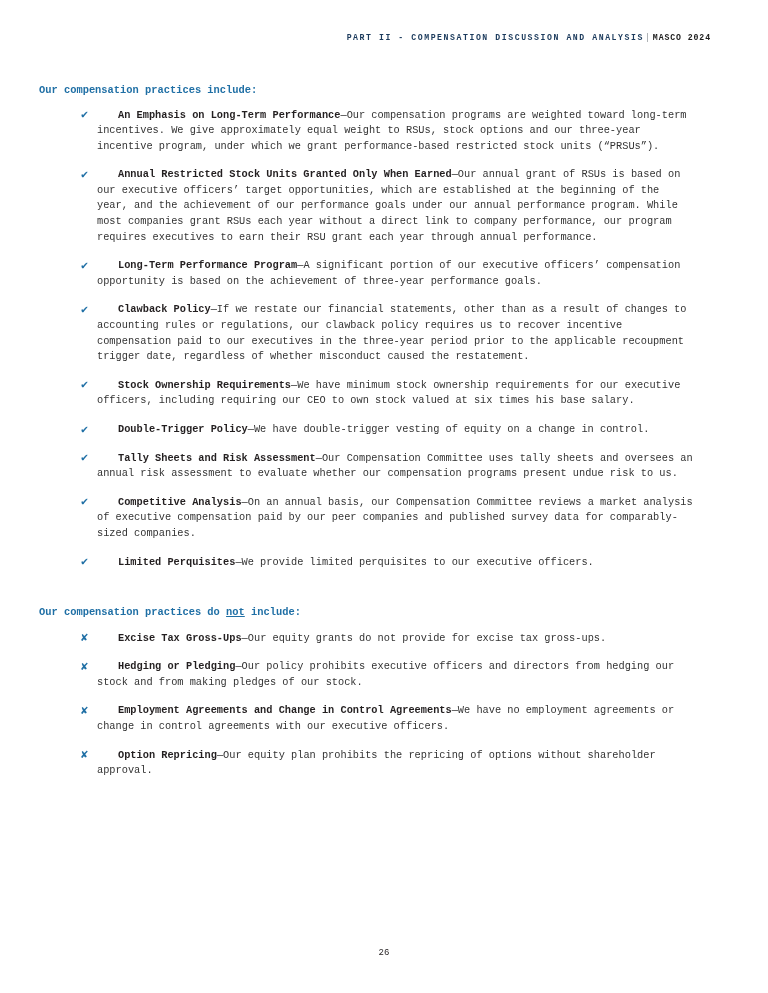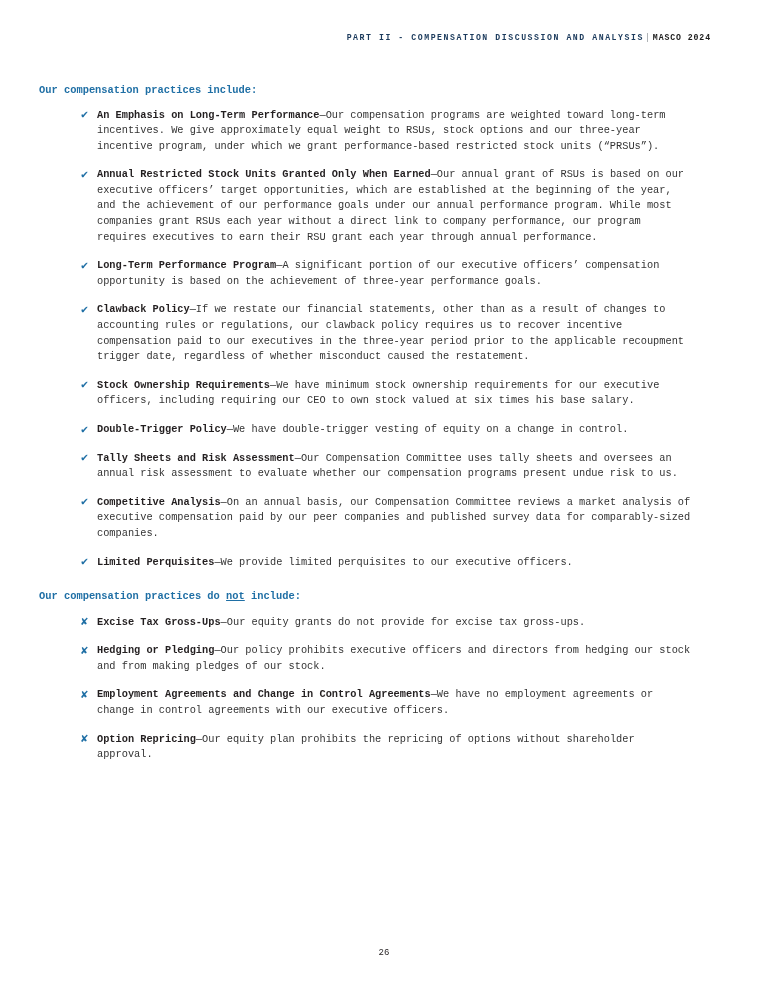--- a/index.html
+++ b/index.html
@@ -61,21 +61,21 @@
   }
 
   h2.section-heading {
     font-size: 10.4px;
     font-weight: bold;
     color: #1f6fa5;
     margin: 0 0 10px 0;
     line-height: 1.3;
   }
   h2.section-heading.second {
-    margin-top: 20px;
+    margin-top: 36px;
     margin-bottom: 11px;
   }
   .underline-not {
     text-decoration: underline;
   }
 
   ul.practice-list {
     list-style: none;
     margin: 0;
     padding: 0;
@@ -102,20 +102,21 @@
   }
   .check {
     color: #1f6fa5;
   }
   .cross {
     color: #1f6fa5;
   }
   .term {
     font-weight: bold;
     color: #231f20;
+    margin-left: 21px;
   }
   .desc {
     color: #333333;
   }
 
   
   ul.exclude-list li {
     padding-left: 58px;
     margin-bottom: 13px;
   }

